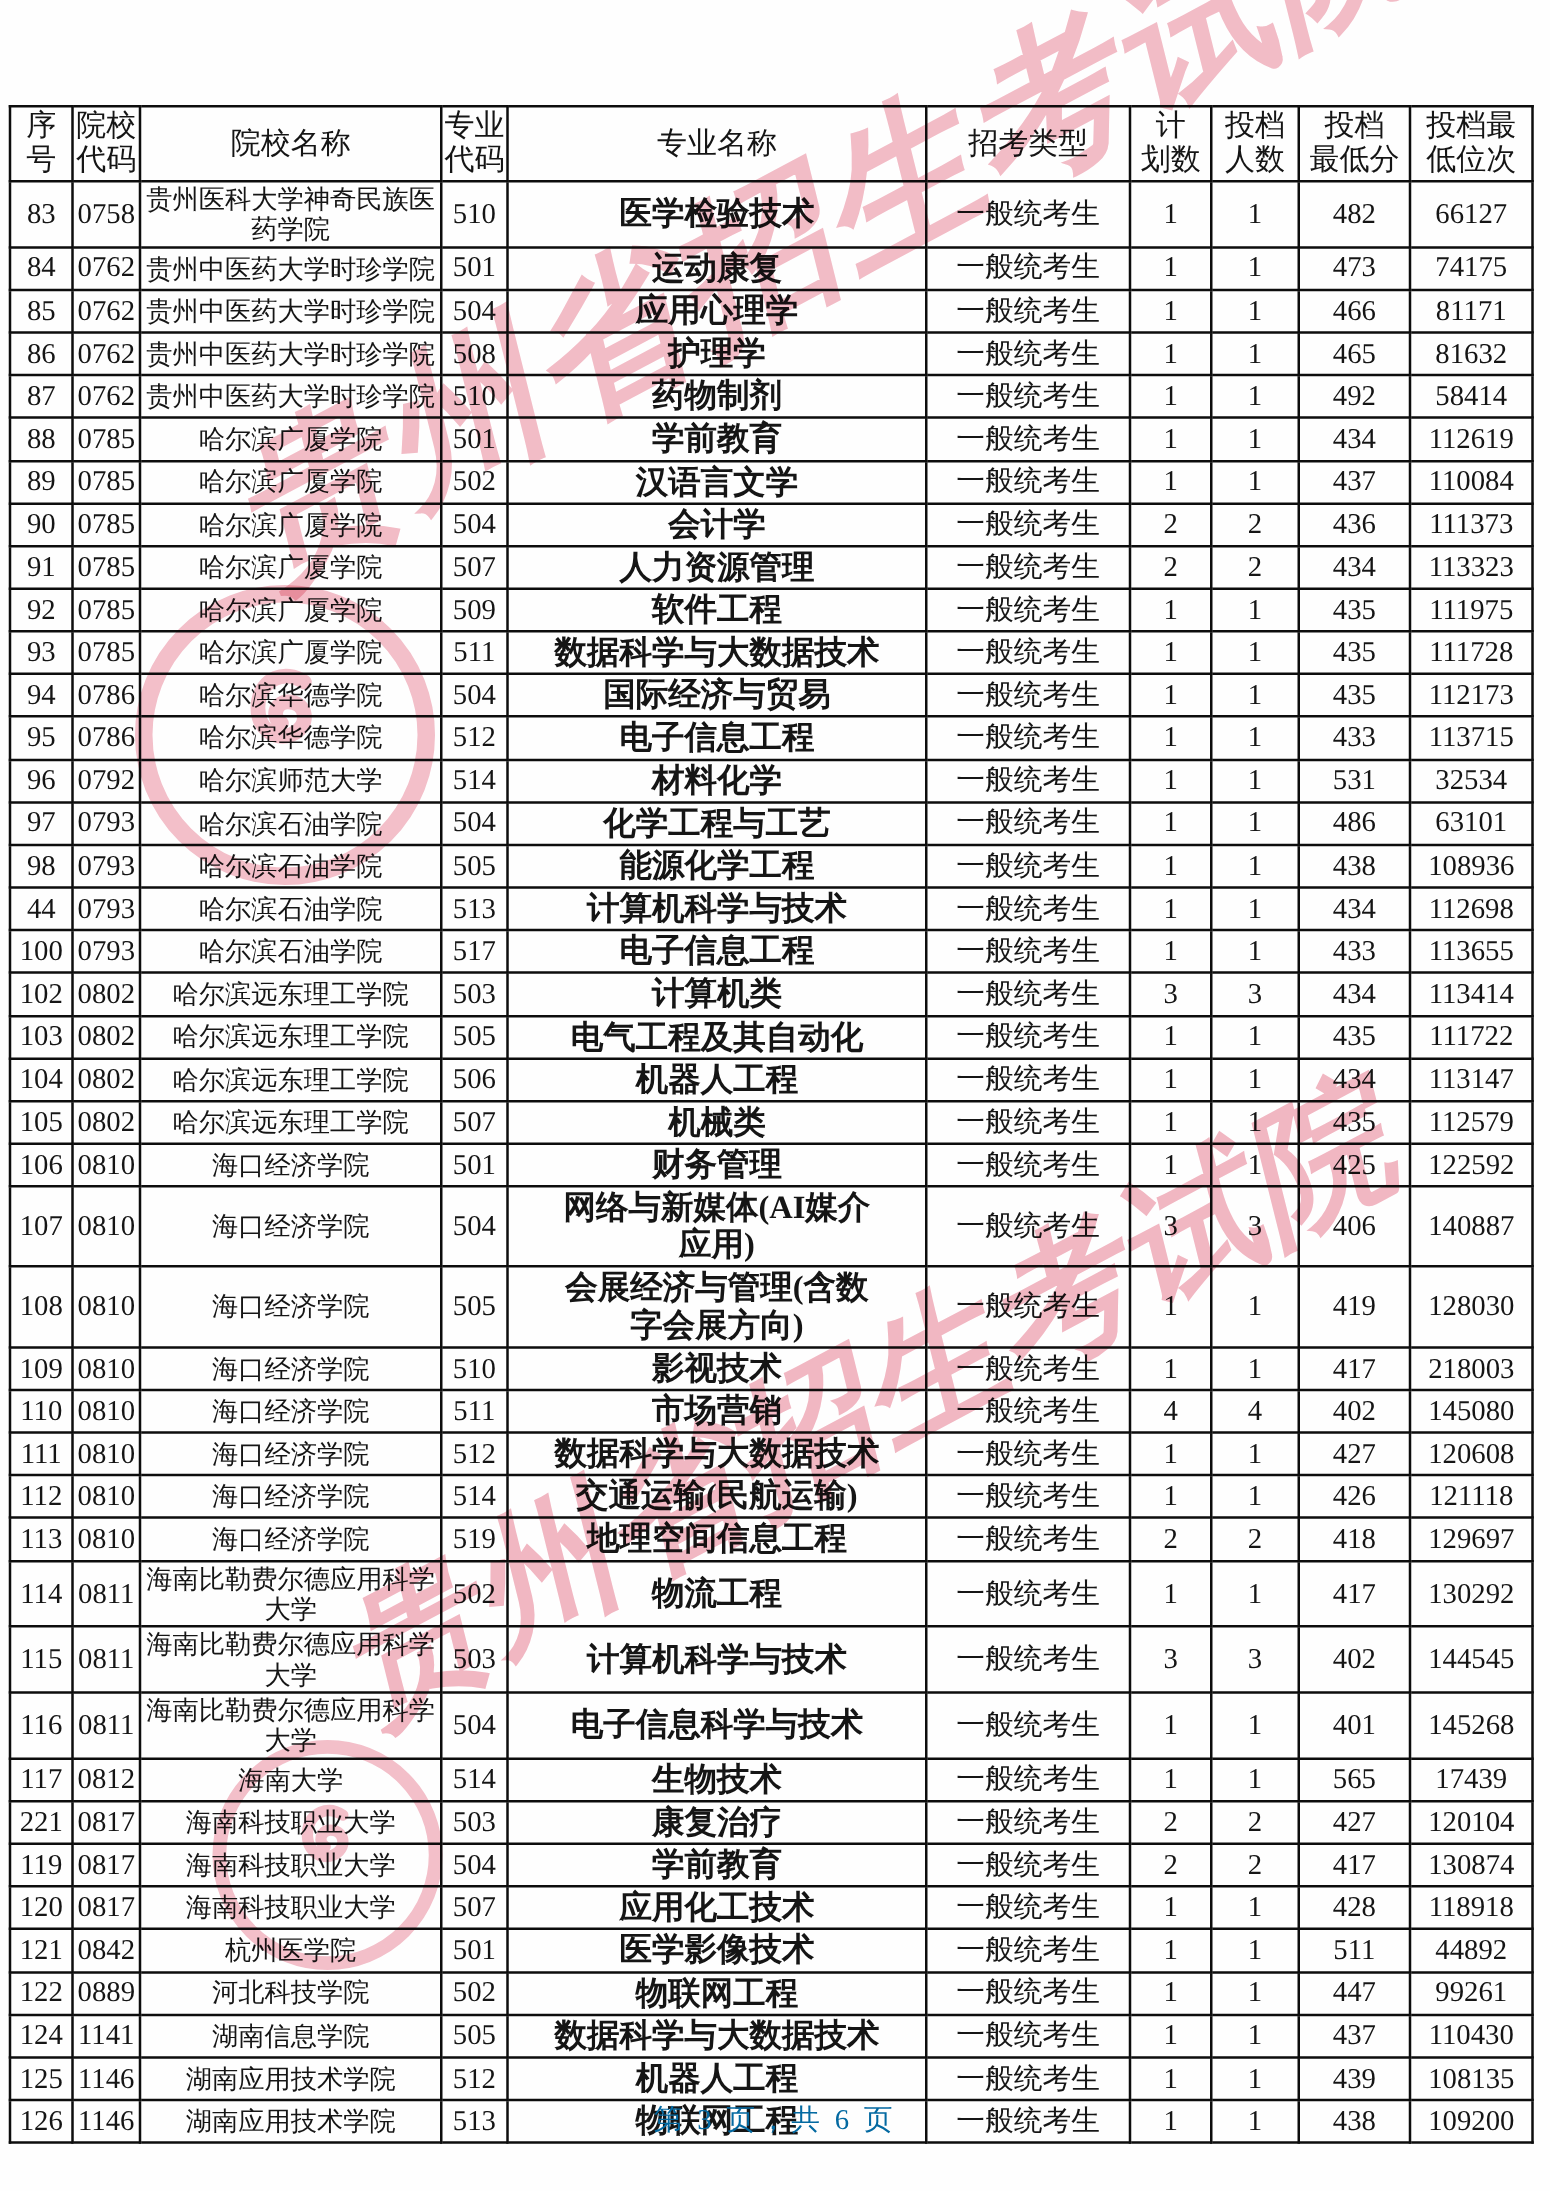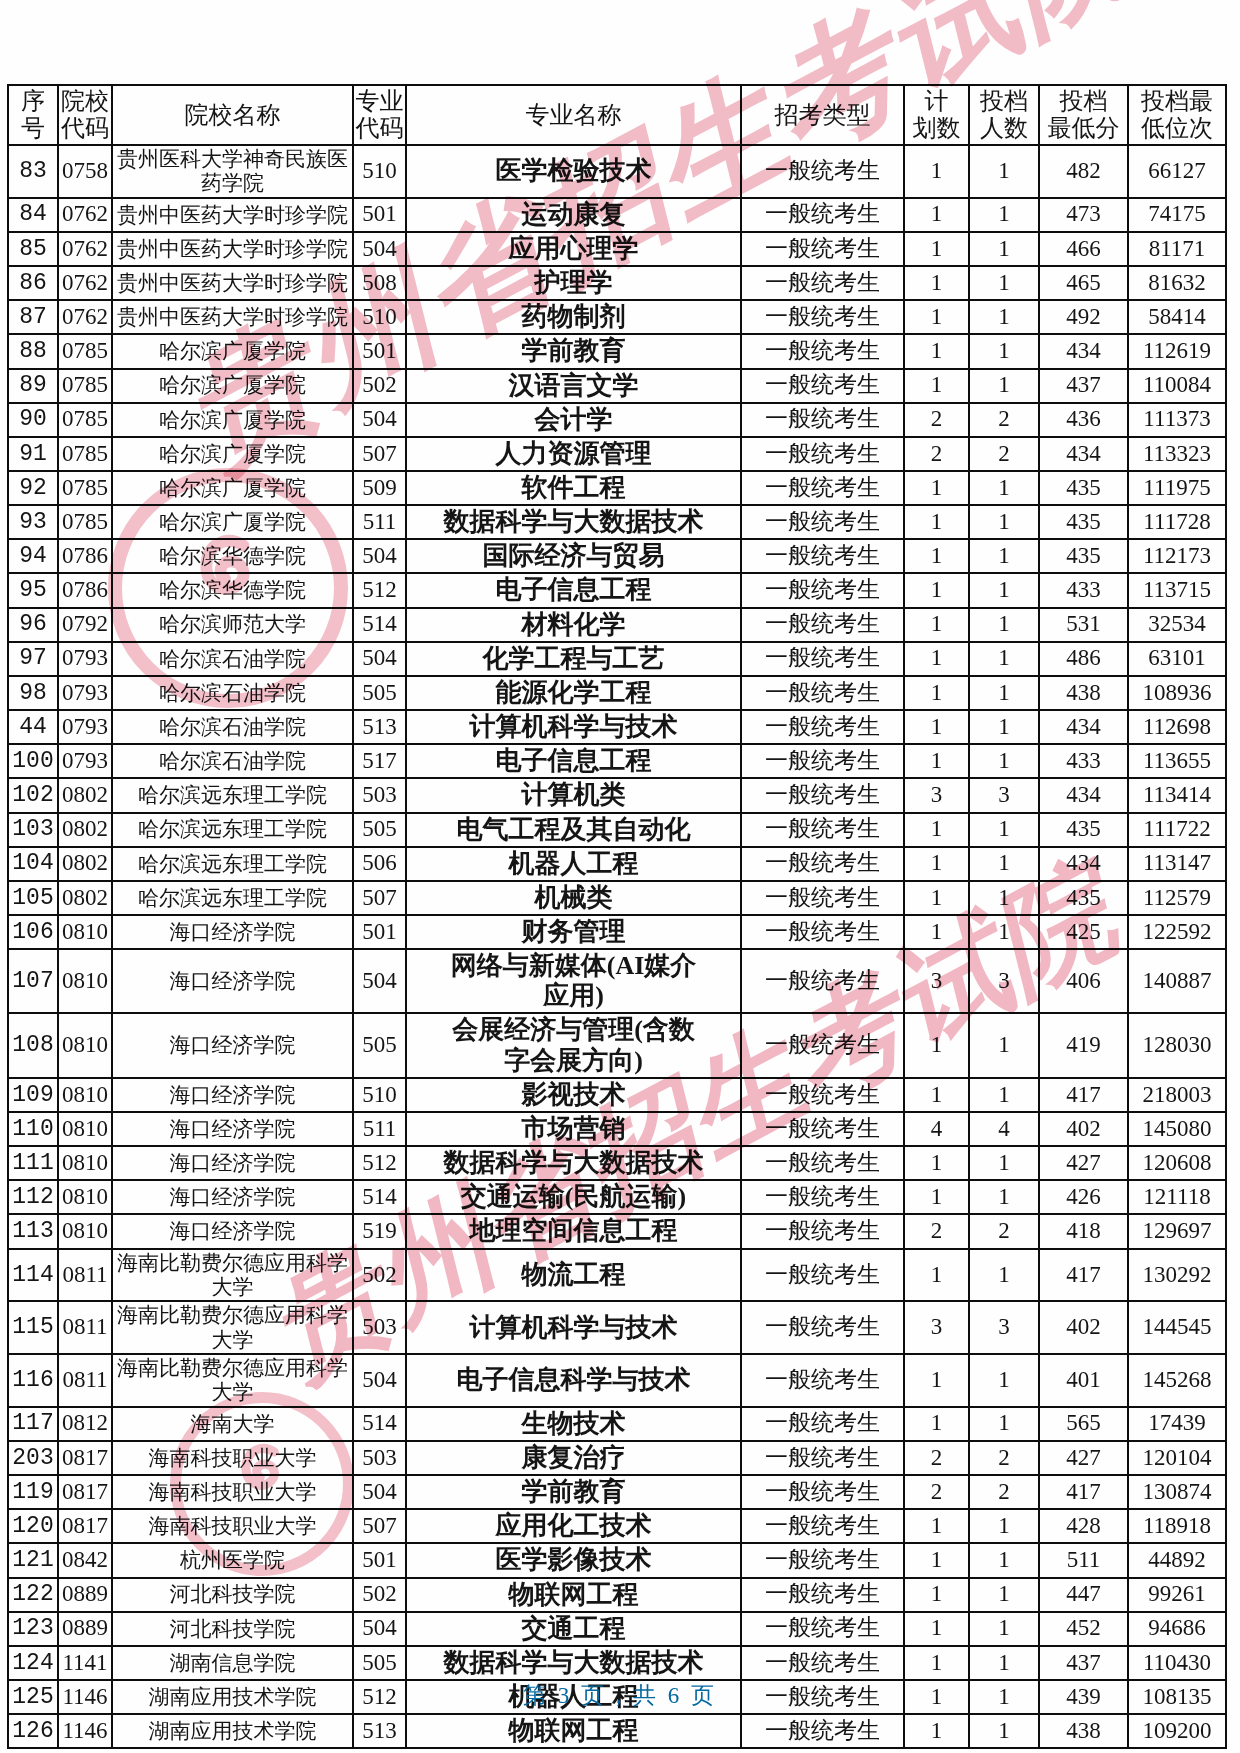--- a/index.html
+++ b/index.html
@@ -36,21 +36,21 @@
     padding:0 1px;
   }
   .tbl td{
     font-size:23px;
     height:25px;
     line-height:1.16;
     padding:1px 2px;
   }
   td.c2{font-size:21px;}   
   td.c4{font-size:26px;font-weight:bold;}   
-  td.c0{font-size:23px;font-family:Liberation Mono, monospace;}
+  td.c0{font-size:23px;}
   
   .footer{
     position:absolute;
     left:0; right:0;
     bottom:42px;
     text-align:center;
     font-size:23px;
     letter-spacing:3px;
     color:#0369a1;
   }
@@ -563,21 +563,21 @@
           <td class="c2">海南大学</td>
           <td class="c3">514</td>
           <td class="c4">生物技术</td>
           <td class="c5">一般统考生</td>
           <td class="c6">1</td>
           <td class="c7">1</td>
           <td class="c8">565</td>
           <td class="c9">17439</td>
         </tr>
         <tr>
-          <td class="c0">203</td>
+          <td class="c0">221</td>
           <td class="c1">0817</td>
           <td class="c2">海南科技职业大学</td>
           <td class="c3">503</td>
           <td class="c4">康复治疗</td>
           <td class="c5">一般统考生</td>
           <td class="c6">2</td>
           <td class="c7">2</td>
           <td class="c8">427</td>
           <td class="c9">120104</td>
         </tr>
@@ -621,32 +621,20 @@
           <td class="c0">122</td>
           <td class="c1">0889</td>
           <td class="c2">河北科技学院</td>
           <td class="c3">502</td>
           <td class="c4">物联网工程</td>
           <td class="c5">一般统考生</td>
           <td class="c6">1</td>
           <td class="c7">1</td>
           <td class="c8">447</td>
           <td class="c9">99261</td>
-        </tr>
-        <tr>
-          <td class="c0">123</td>
-          <td class="c1">0889</td>
-          <td class="c2">河北科技学院</td>
-          <td class="c3">504</td>
-          <td class="c4">交通工程</td>
-          <td class="c5">一般统考生</td>
-          <td class="c6">1</td>
-          <td class="c7">1</td>
-          <td class="c8">452</td>
-          <td class="c9">94686</td>
         </tr>
         <tr>
           <td class="c0">124</td>
           <td class="c1">1141</td>
           <td class="c2">湖南信息学院</td>
           <td class="c3">505</td>
           <td class="c4">数据科学与大数据技术</td>
           <td class="c5">一般统考生</td>
           <td class="c6">1</td>
           <td class="c7">1</td>

